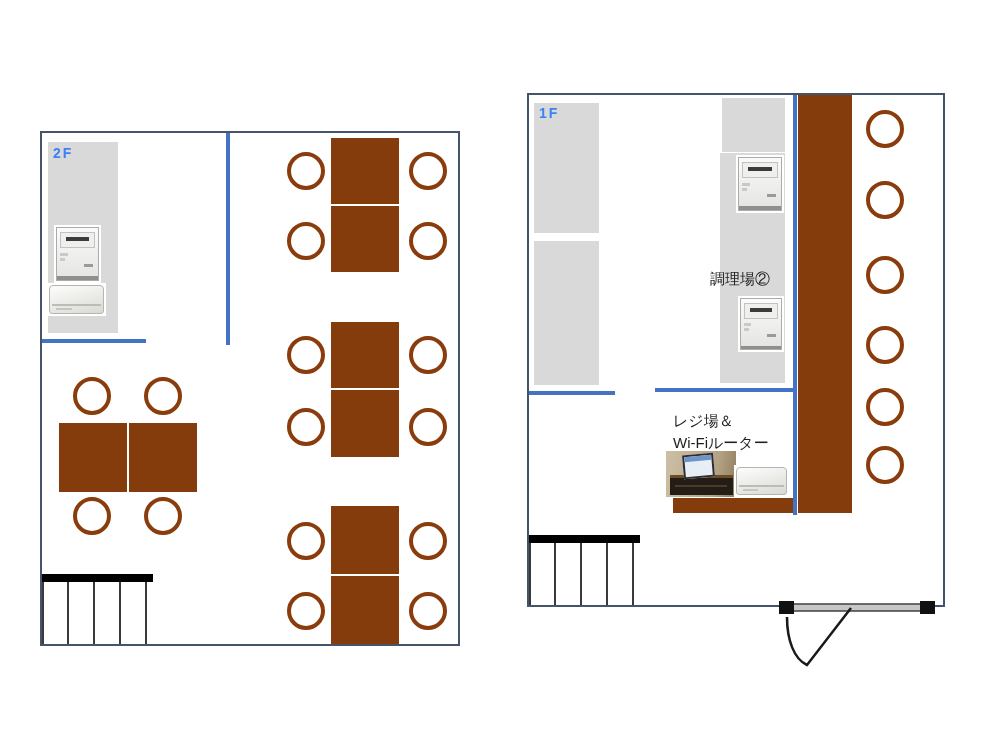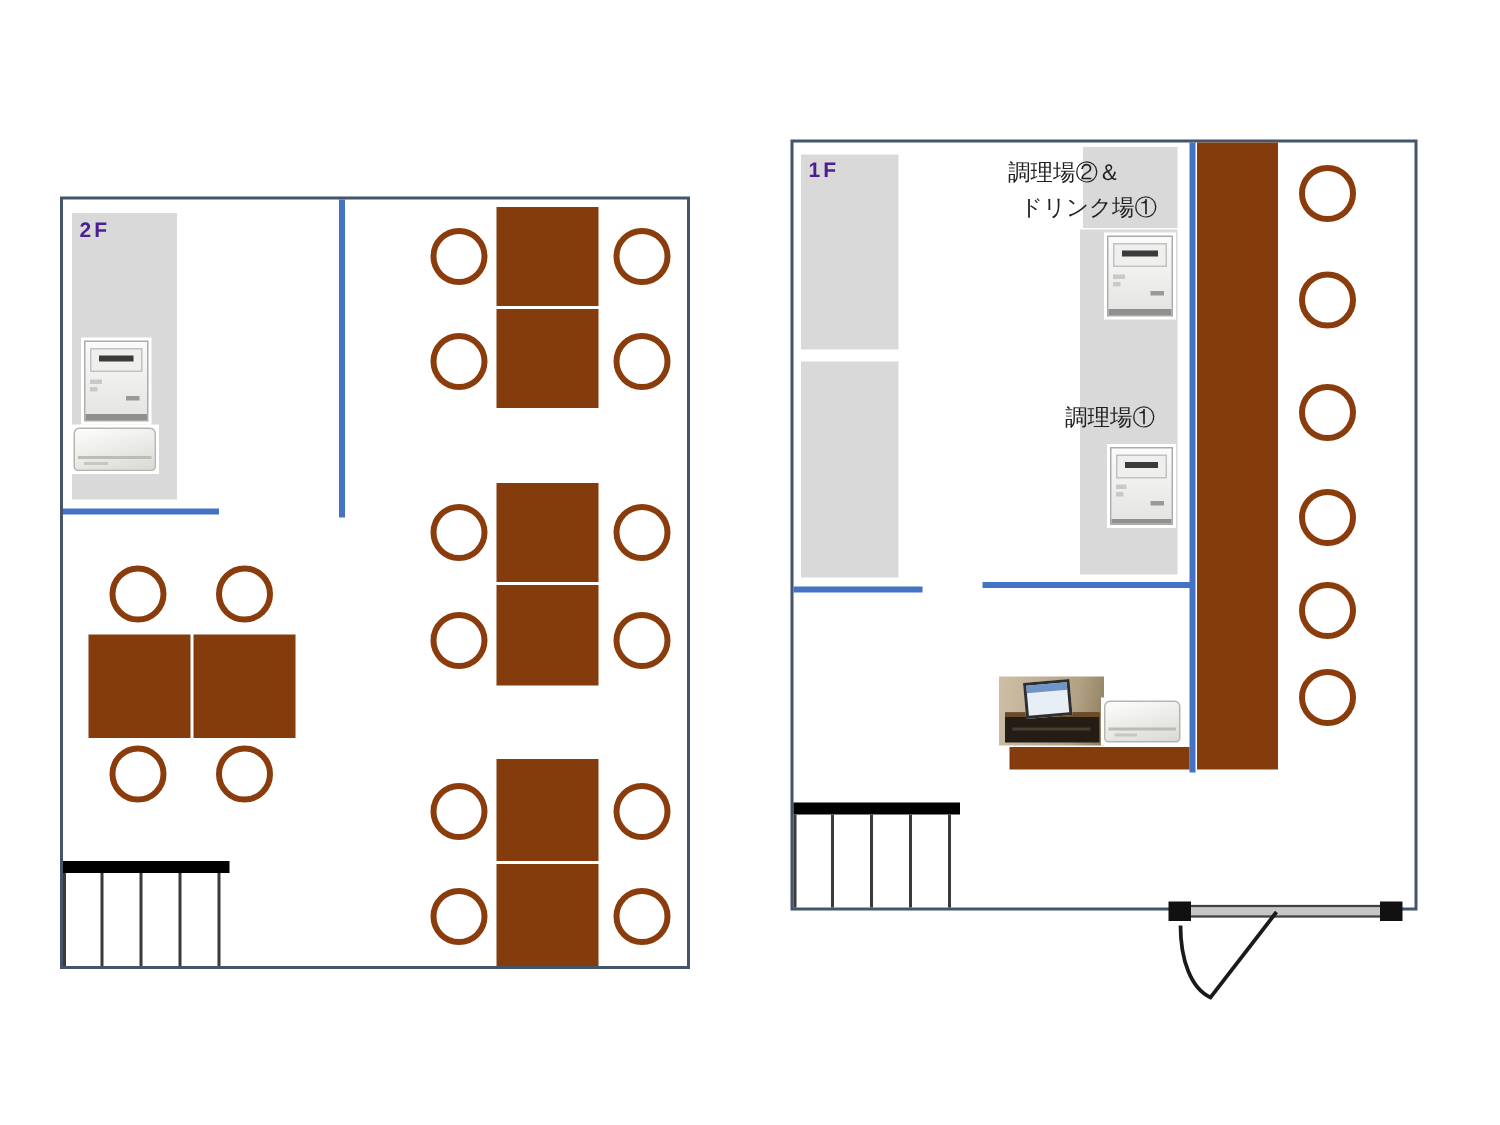--- a/index.html
+++ b/index.html
@@ -5,21 +5,21 @@
   html,body{margin:0;padding:0;background:#ffffff;}
   #canvas{position:relative;width:1000px;height:750px;background:#ffffff;overflow:hidden;
           font-family:"Liberation Sans",sans-serif;color:#1f1f1f;}
   .room{position:absolute;border:2px solid #44546A;background:#ffffff;box-sizing:border-box;}
   .grayarea{position:absolute;background:#D9D9D9;}
   .bluewall{position:absolute;background:#4472C4;}
   .table{position:absolute;background:#843C0C;}
   .chair{position:absolute;width:38px;height:38px;border:4px solid #8B3C0C;border-radius:50%;
          box-sizing:border-box;background:#ffffff;}
   .jp{position:absolute;font-size:15px;line-height:23px;color:#1f1f1f;white-space:nowrap;}
-  .floorlabel{position:absolute;font-size:14px;font-weight:bold;color:#4c1d95;letter-spacing:2px;}
+  .floorlabel{position:absolute;font-size:14px;font-weight:bold;color:#3b82f6;letter-spacing:2px;}
   .stairbar{position:absolute;background:#000000;}
   .stairline{position:absolute;width:2px;background:#3a3a3a;}
   
   .printer{position:absolute;background:#ffffff;padding:2px;box-sizing:border-box;}
   .printer-body{position:relative;width:100%;height:100%;background:linear-gradient(#fbfbfb,#e3e3e1);
                 border:1px solid #ababab;box-sizing:border-box;}
   .printer-flap{position:absolute;top:7%;left:8%;width:84%;height:32%;background:#efefed;
                 border:1px solid #c2c2c0;box-sizing:border-box;}
   .printer-slot{position:absolute;top:30%;left:14%;width:72%;height:28%;background:#3b3b3b;}
   .printer-btn1{position:absolute;top:48%;left:8%;width:18%;height:6%;background:#c9c9c7;}
@@ -118,57 +118,57 @@
   <div class="room" style="left:527px;top:93px;width:418px;height:514px;">
 
     <div class="grayarea" style="left:5px;top:8px;width:65px;height:130px;"></div>
     <div class="grayarea" style="left:5px;top:146px;width:65px;height:144px;"></div>
 
     <div class="floorlabel" style="left:10px;top:10px;">1F</div>
 
     <div class="grayarea" style="left:193px;top:3px;width:63px;height:54px;"></div>
     <div class="grayarea" style="left:191px;top:58px;width:65px;height:230px;"></div>
 
-    <div class="jp" style="left:143px;top:9px;">
-      <span style="display:block;">調理場②＆</span>
-      <span style="display:block;padding-left:8px;">ドリンク場①</span>
-    </div>
 
     <div class="printer" style="left:207px;top:60px;width:48px;height:58px;">
       <div class="printer-body">
         <div class="printer-flap">
             <div class="printer-slot"></div>
           </div>
         <div class="printer-btn1"></div>
         <div class="printer-btn2"></div>
         <div class="printer-logo"></div>
         <div class="printer-base"></div>
       </div>
     </div>
 
-    <div class="jp" style="left:181px;top:172px;">調理場①</div>
+    <div class="jp" style="left:181px;top:172px;">調理場②</div>
 
     <div class="printer" style="left:209px;top:201px;width:46px;height:56px;">
       <div class="printer-body">
         <div class="printer-flap">
             <div class="printer-slot"></div>
           </div>
         <div class="printer-btn1"></div>
         <div class="printer-btn2"></div>
         <div class="printer-logo"></div>
         <div class="printer-base"></div>
       </div>
     </div>
 
     <div class="bluewall" style="left:0;top:296px;width:86px;height:4px;"></div>
     <div class="bluewall" style="left:126px;top:293px;width:140px;height:4px;"></div>
     <div class="bluewall" style="left:264px;top:0;width:4px;height:420px;"></div>
 
     <div class="table" style="left:269px;top:0;width:54px;height:418px;"></div>
 
+    <div class="jp" style="left:144px;top:315px;line-height:22px;">
+      <span style="display:block;">レジ場＆</span>
+      <span style="display:block;">Wi-Fiルーター</span>
+    </div>
 
     <div class="pos" style="left:137px;top:356px;width:70px;height:46px;">
       <div class="pos-drawer">
           <div class="pos-drawer-line"></div>
         </div>
       <div class="pos-screen">
           <div class="pos-screen-hdr"></div>
         </div>
     </div>
 

